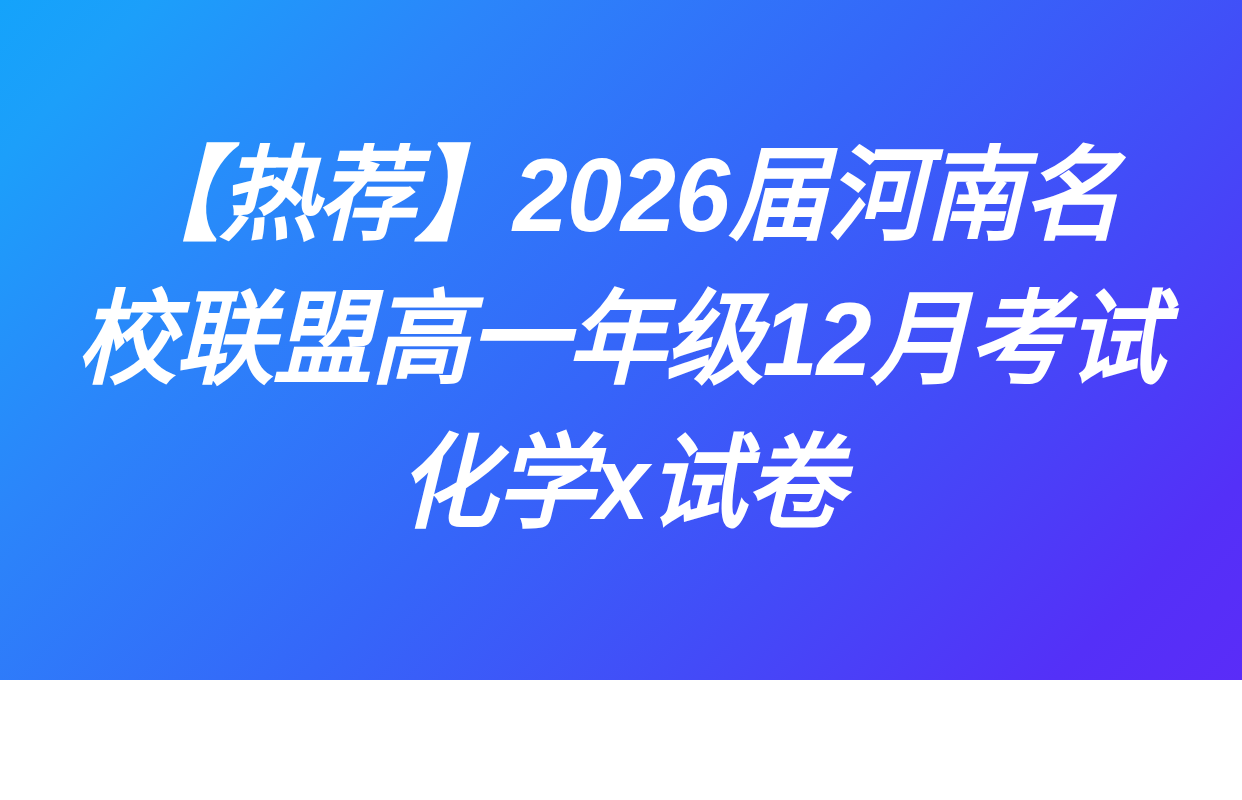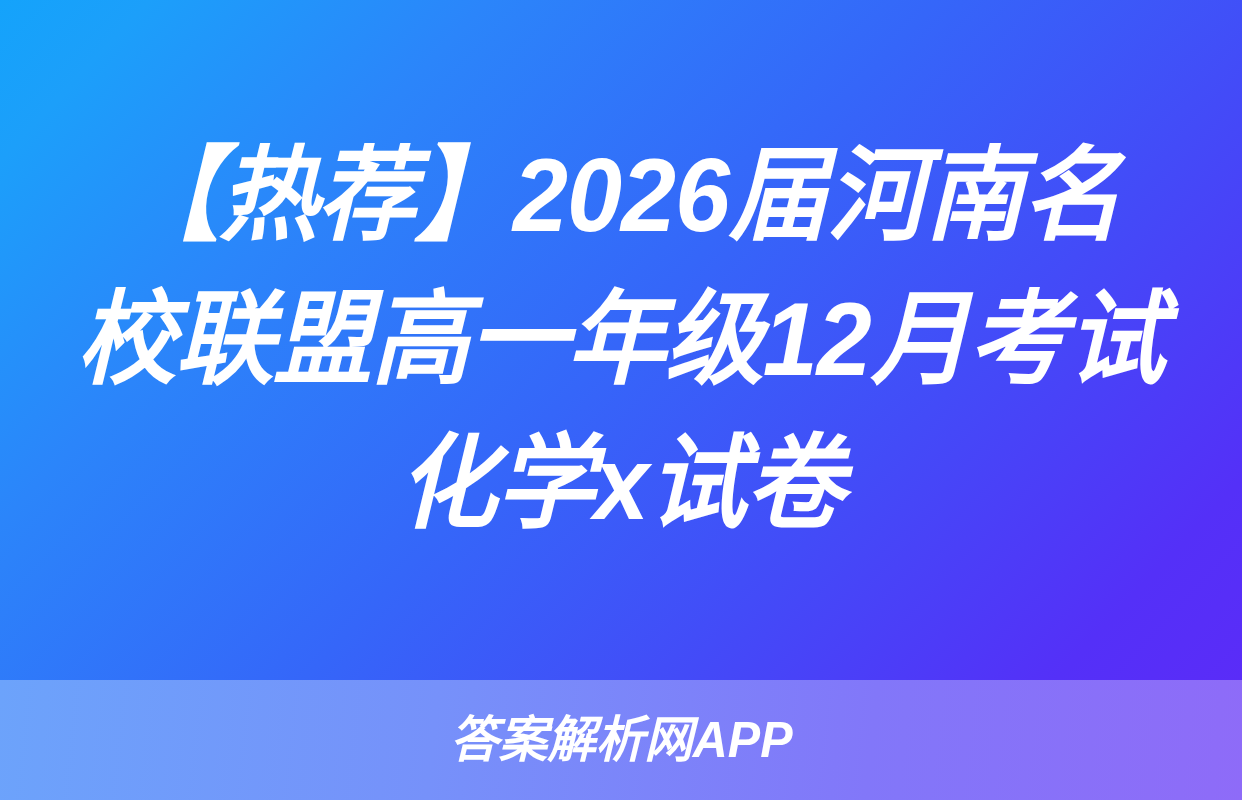--- a/index.html
+++ b/index.html
@@ -95,17 +95,14 @@
 <div class="card">
 
   <div class="hero">
     <div class="title-block">
       <span class="title-line">【热荐】2026届河南名</span>
       <span class="title-line">校联盟高一年级12月考试</span>
       <span class="title-line">化学x试卷</span>
     </div>
   </div>
 
-  <div class="footer-band">
-    <span class="footer-text">答案解析网APP</span>
-  </div>
 
 </div>
 
 </body></html>

